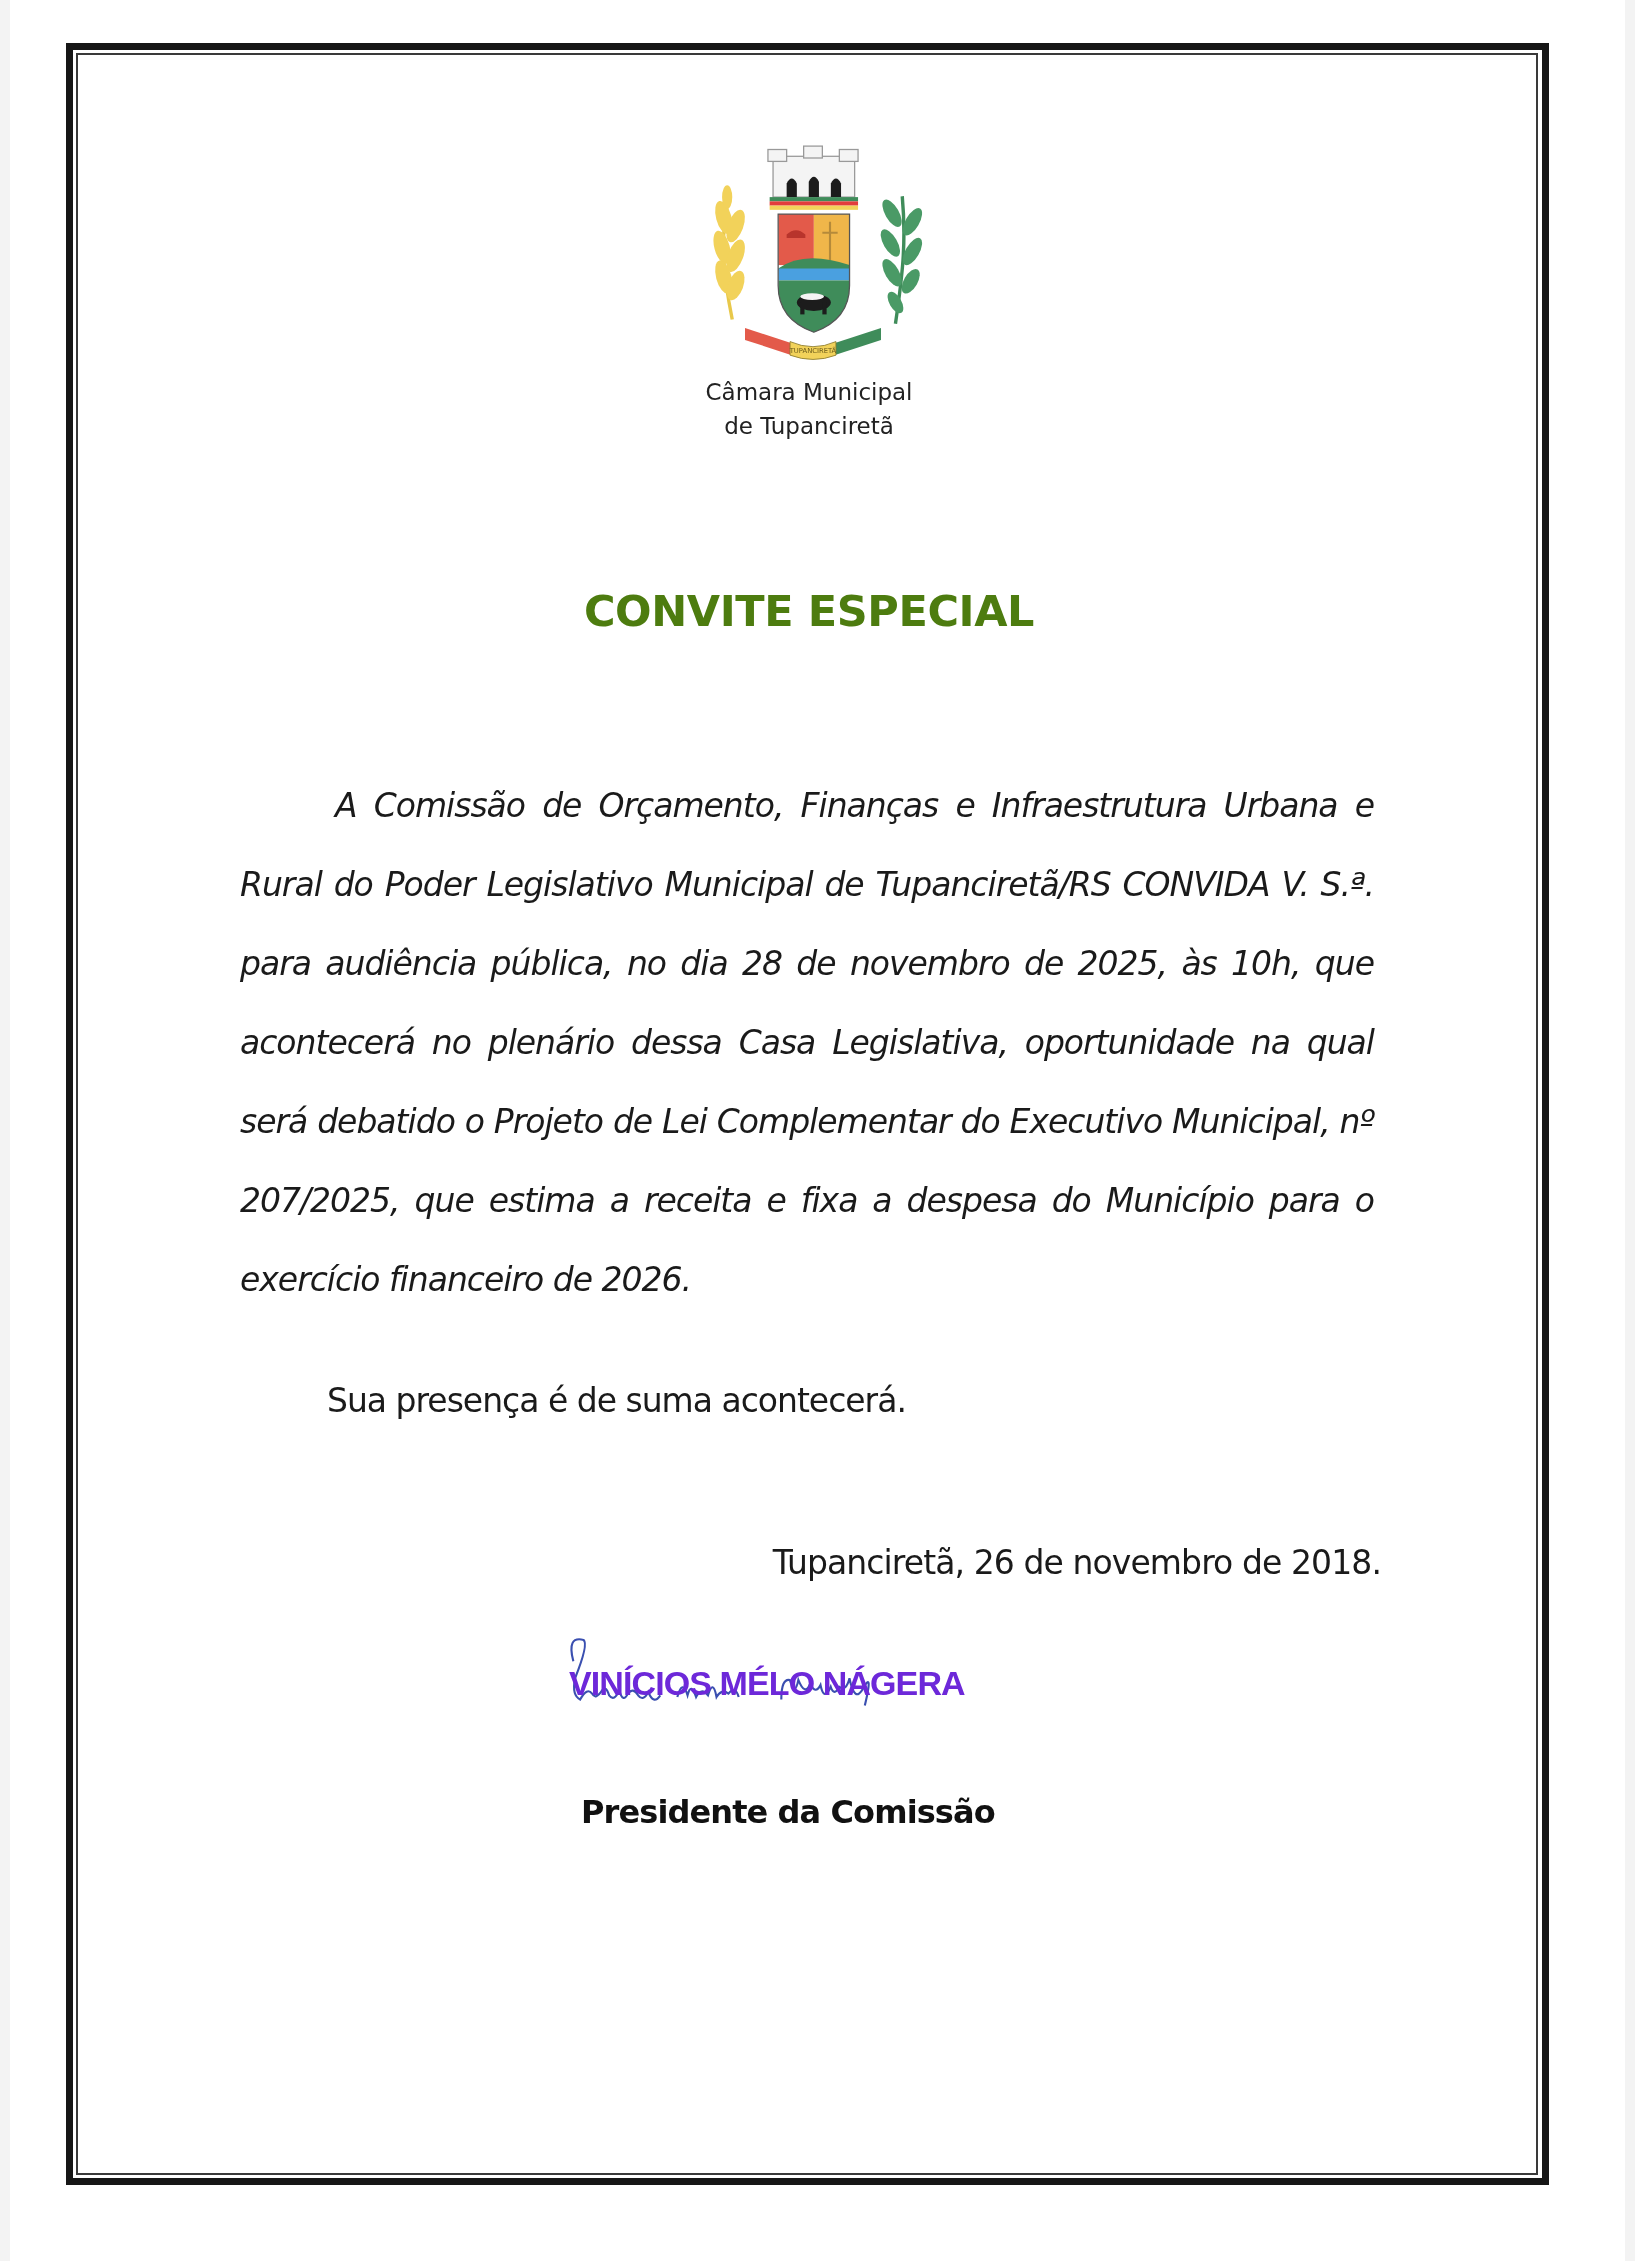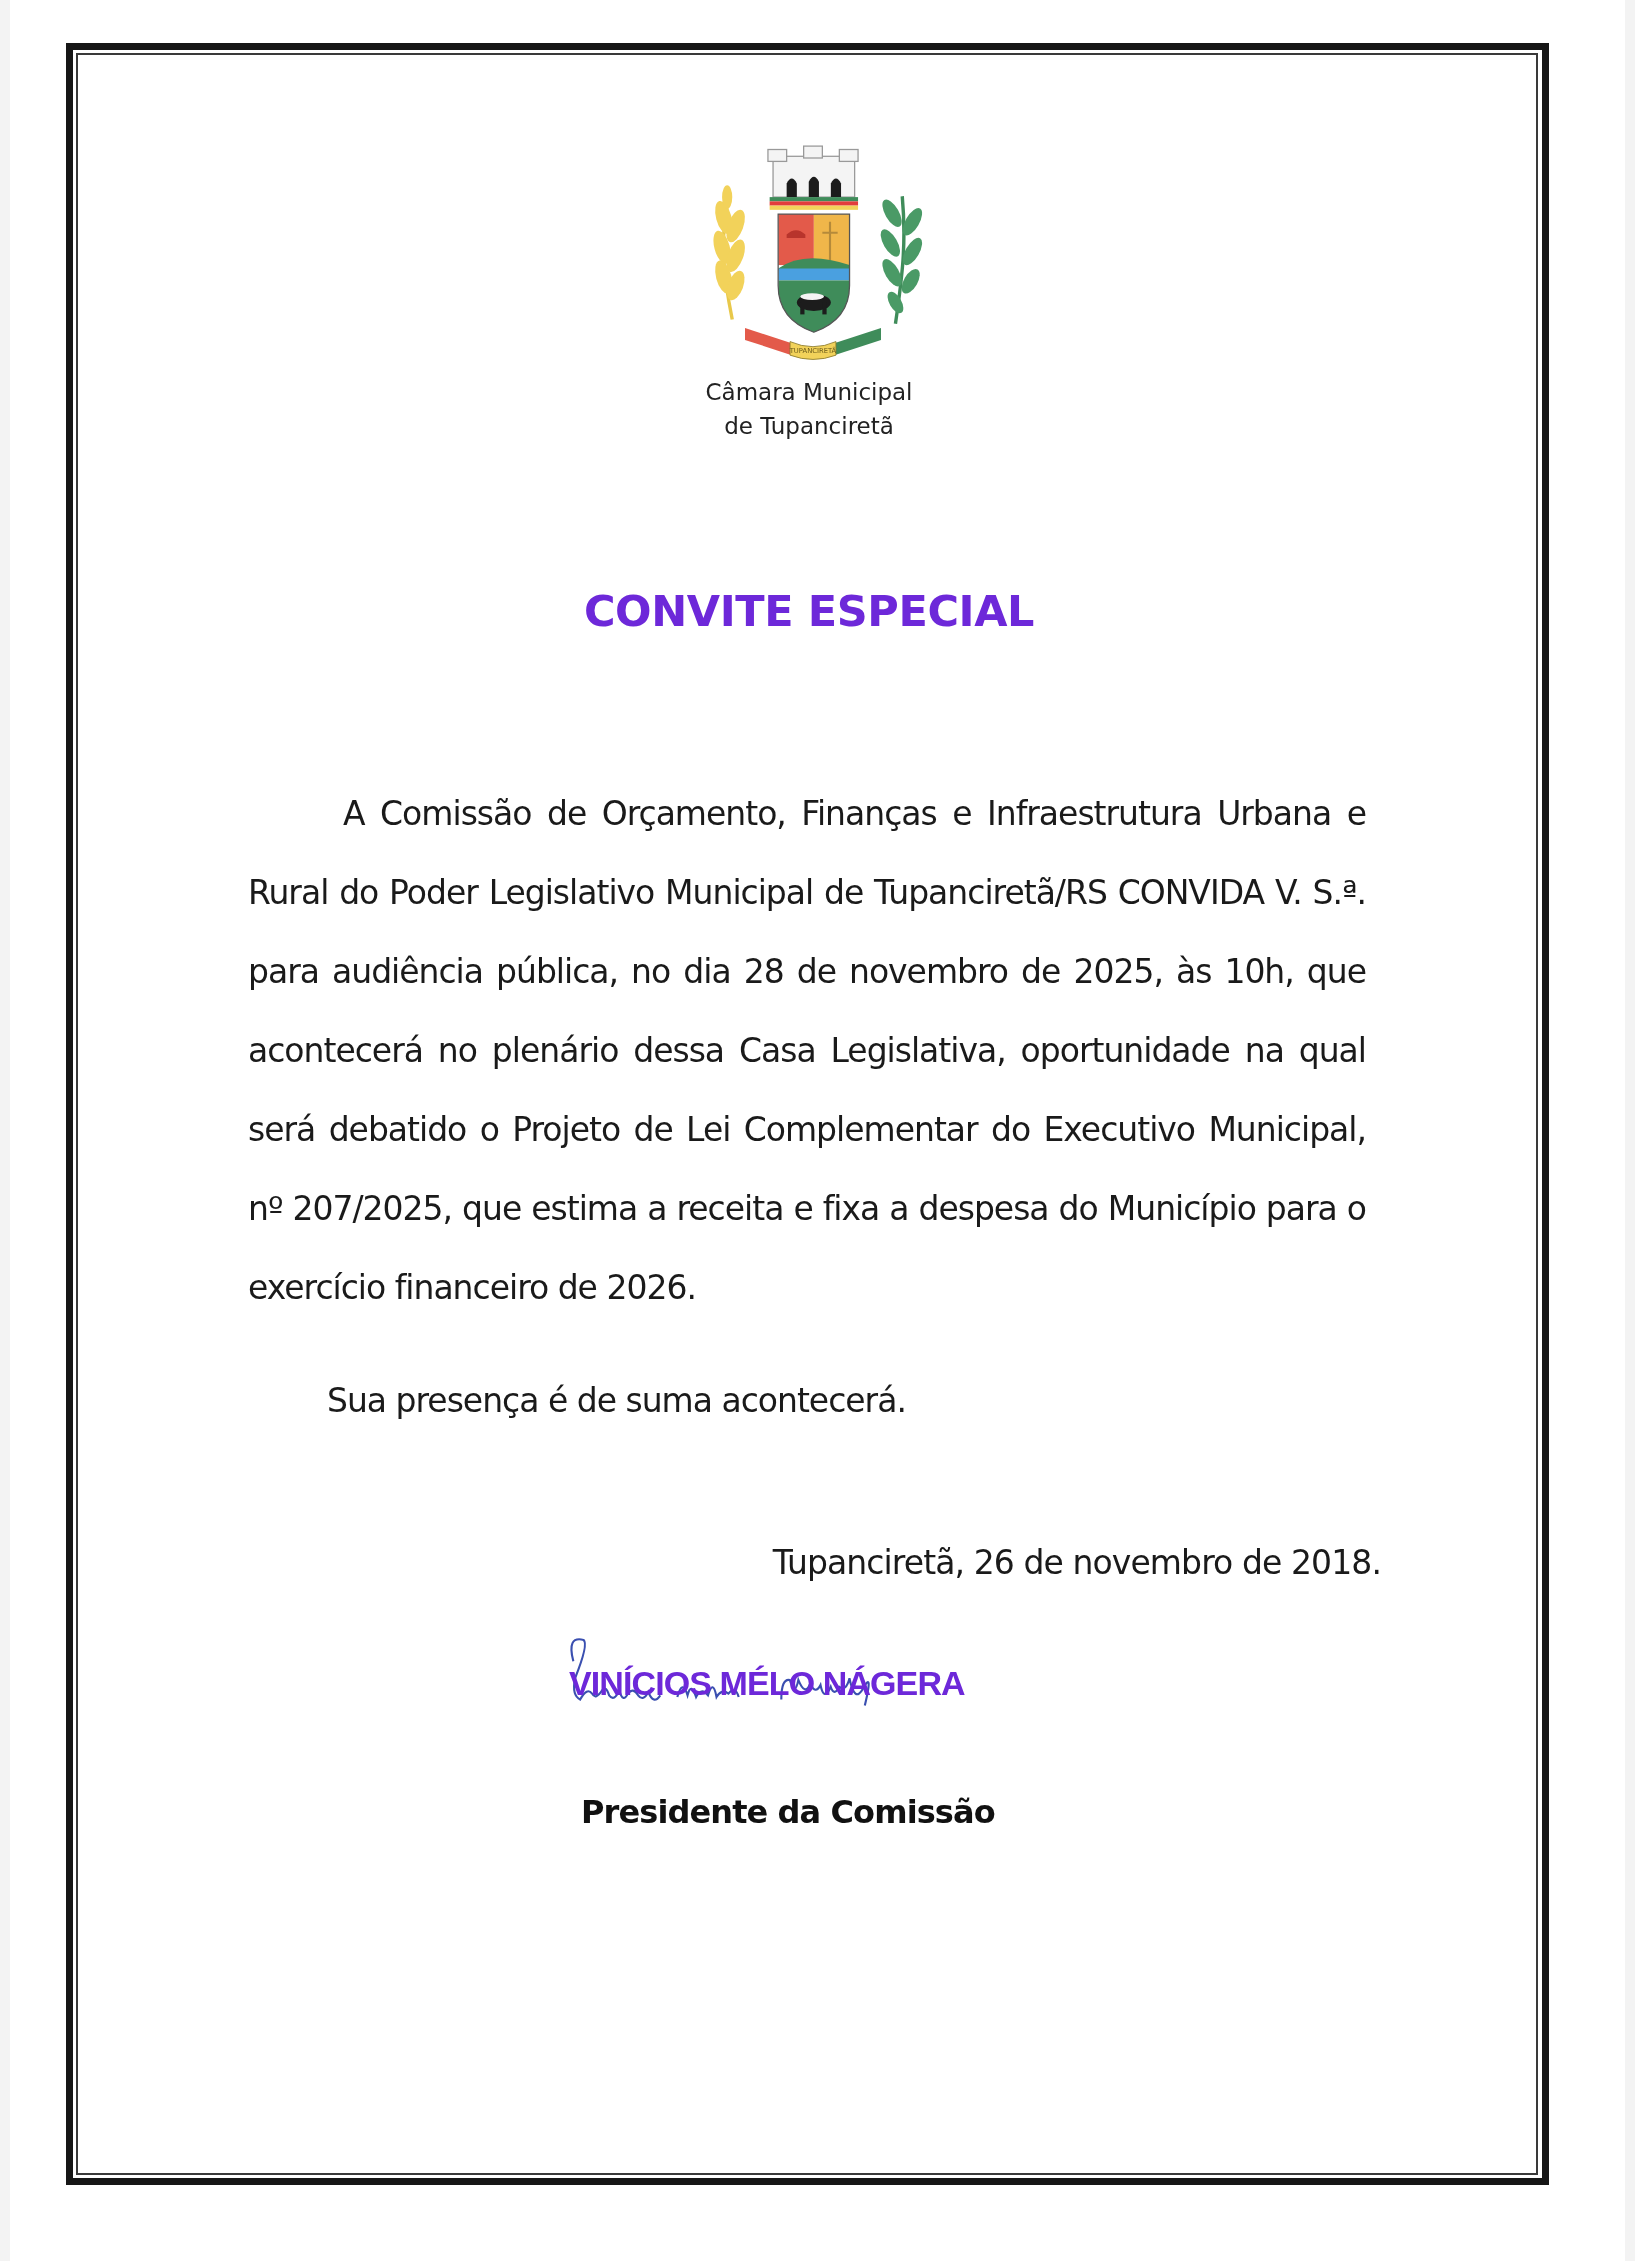--- a/index.html
+++ b/index.html
@@ -21,29 +21,29 @@
   }
   .logo {
     position: absolute; left: 698px; top: 141px; width: 230px; height: 221px;
   }
   .org-name {
     position: absolute; left: 647px; top: 375px; width: 324px; text-align: center;
     font-family: "DejaVu Sans", sans-serif; font-size: 23px; line-height: 34px; color: #222;
   }
   .title {
     position: absolute; left: 511px; top: 586px; width: 596px; text-align: center;
-    font-family: "DejaVu Sans", sans-serif; font-weight: bold; font-size: 43px; color: #6d28d9;
+    font-family: "DejaVu Sans", sans-serif; font-weight: bold; font-size: 43px; color: #4d7c0f;
     letter-spacing: -0.4px;
   }
   .body-text {
     position: absolute; left: 232px; top: 758px; width: 1150px;
     font-family: "DejaVu Sans", sans-serif; font-size: 33px; line-height: 79px;
     text-align: justify; color: #1a1a1a; letter-spacing: -1px;
   }
-  .body-text p { margin: 16px; text-indent: 95px; }
+  .body-text p { margin: 8px; text-indent: 95px; font-style: italic; }
   .closing {
     position: absolute; left: 327px; top: 1381px;
     font-family: "DejaVu Sans", sans-serif; font-size: 33px; color: #1a1a1a; letter-spacing: -1px;
   }
   .place-date {
     position: absolute; right: 254px; top: 1543px; text-align: right;
     font-family: "DejaVu Sans", sans-serif; font-size: 33px; color: #1a1a1a; letter-spacing: -0.9px;
   }
   .signature {
     position: absolute; left: 558px; top: 1627px; width: 375px; height: 94px;

